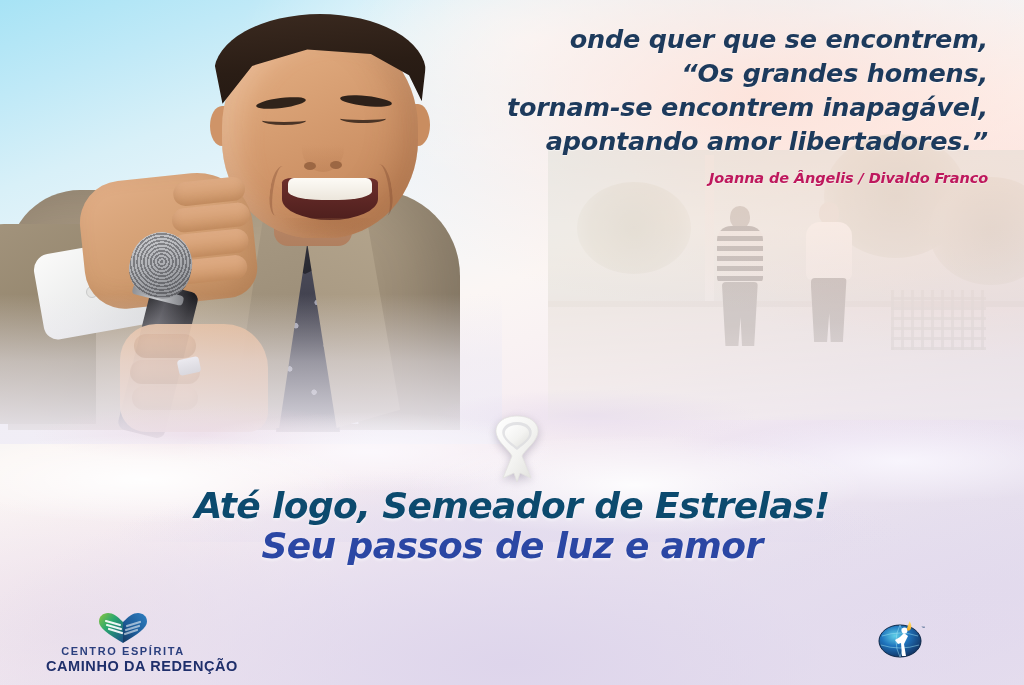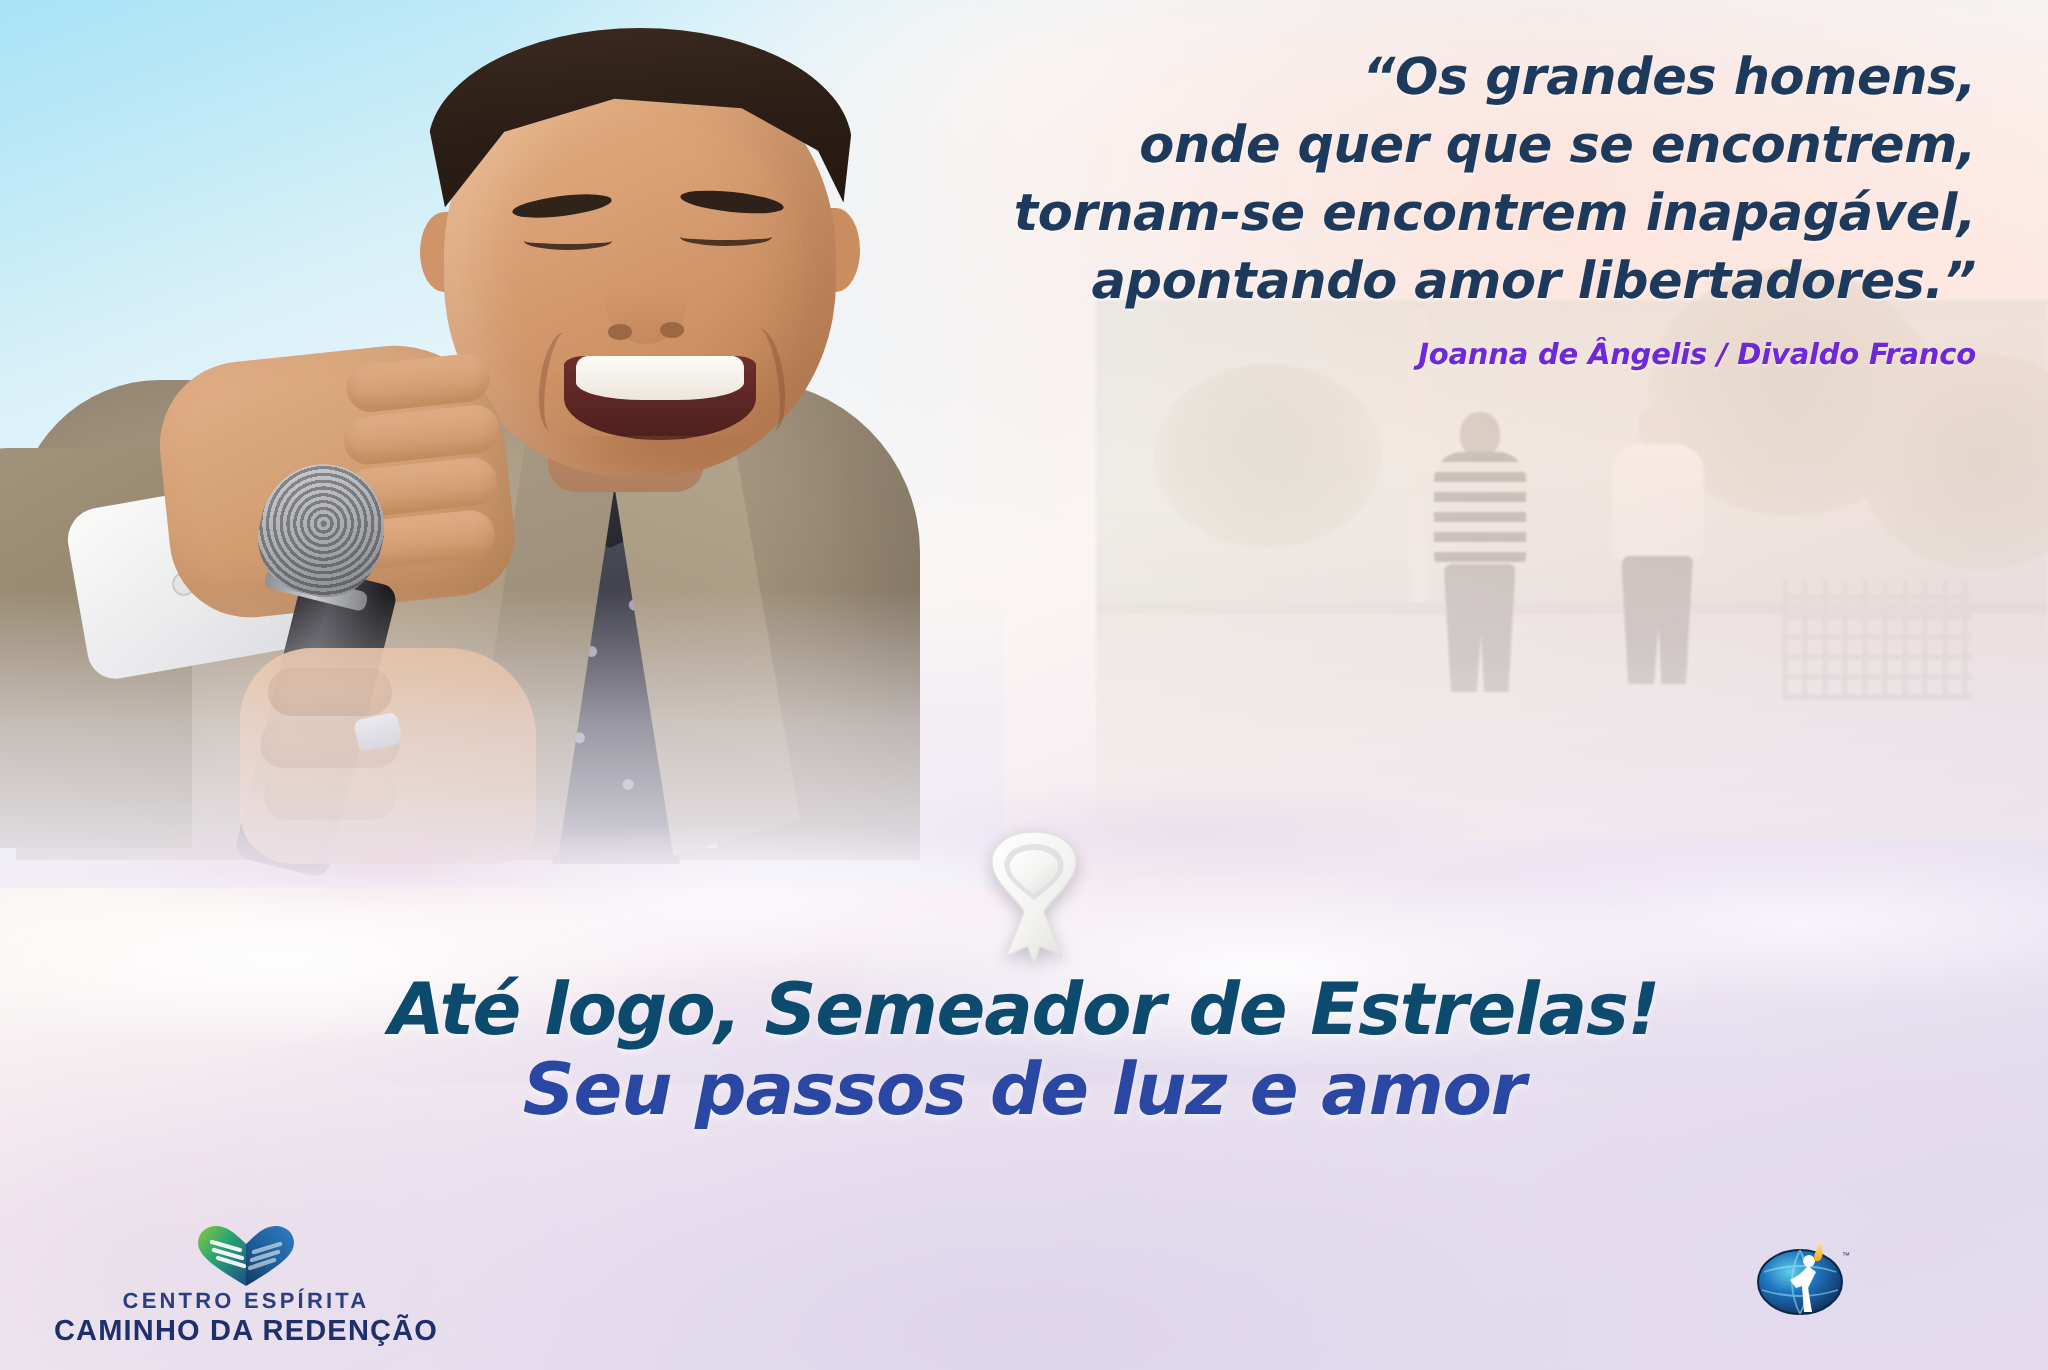--- a/index.html
+++ b/index.html
@@ -331,21 +331,21 @@
     color:#1d3a5c;
     white-space:nowrap;
     text-shadow:0 1px 1px rgba(255,255,255,.55);
   }
   .quote-attrib{
     margin-top:12px;
     font-family:"DejaVu Sans", sans-serif;
     font-weight:700; font-style:italic;
     font-size:14.5px;
     letter-spacing:-.1px;
-    color:#6d28d9;
+    color:#be185d;
     text-shadow:0 1px 1px rgba(255,255,255,.5);
   }
 
   
   .ribbon{
     position:absolute; left:481px; top:412px;
     width:72px; height:78px;
     filter:drop-shadow(0 3px 4px rgba(110,100,130,.35));
   }
 
@@ -377,21 +377,21 @@
   }
   .logo-mark{ display:block; margin:0 auto; }
   .logo-txt-sm{
     font-family:"Liberation Sans", sans-serif;
     font-weight:700; font-size:11px; letter-spacing:1.6px;
     color:#2b3f7e; margin-top:1px;
   }
   .logo-txt-lg{
     font-family:"Liberation Sans", sans-serif;
     font-weight:700; font-size:14.5px; letter-spacing:.6px;
-    color:#1f2f6b; margin-top:1px;
+    color:#1f2f6b; margin-top:1px;text-align:right;
   }
   .logo-txt-mc{
     font-family:"Liberation Sans", sans-serif;
     font-weight:700; font-size:15px; letter-spacing:.5px;
     color:#1f2f6b; margin-top:2px;
   }
 </style>
 </head>
 <body>
 
@@ -465,22 +465,22 @@
       <div class="finger" style="left:12px;top:62px;width:66px;"></div>
     </div>
     <div class="sb ring"></div>
     <div class="subject-fade"></div>
   </div>
 
   <div class="cloud-wisp"></div>
   <div class="cloud-band"></div>
 
   <div class="quote">
+    <div class="quote-line">onde quer que se encontrem,</div>
     <div class="quote-line">“Os grandes homens,</div>
-    <div class="quote-line">onde quer que se encontrem,</div>
     <div class="quote-line">tornam-se encontrem inapagável,</div>
     <div class="quote-line">apontando amor libertadores.”</div>
     <div class="quote-attrib">Joanna de Ângelis / Divaldo Franco</div>
   </div>
 
   <svg class="ribbon" viewBox="0 0 72 78">
     <defs>
       <linearGradient id="rg" x1="0" y1="0" x2="1" y2="1">
         <stop offset="0%" stop-color="#ffffff"></stop>
         <stop offset="55%" stop-color="#f3f3f1"></stop>

